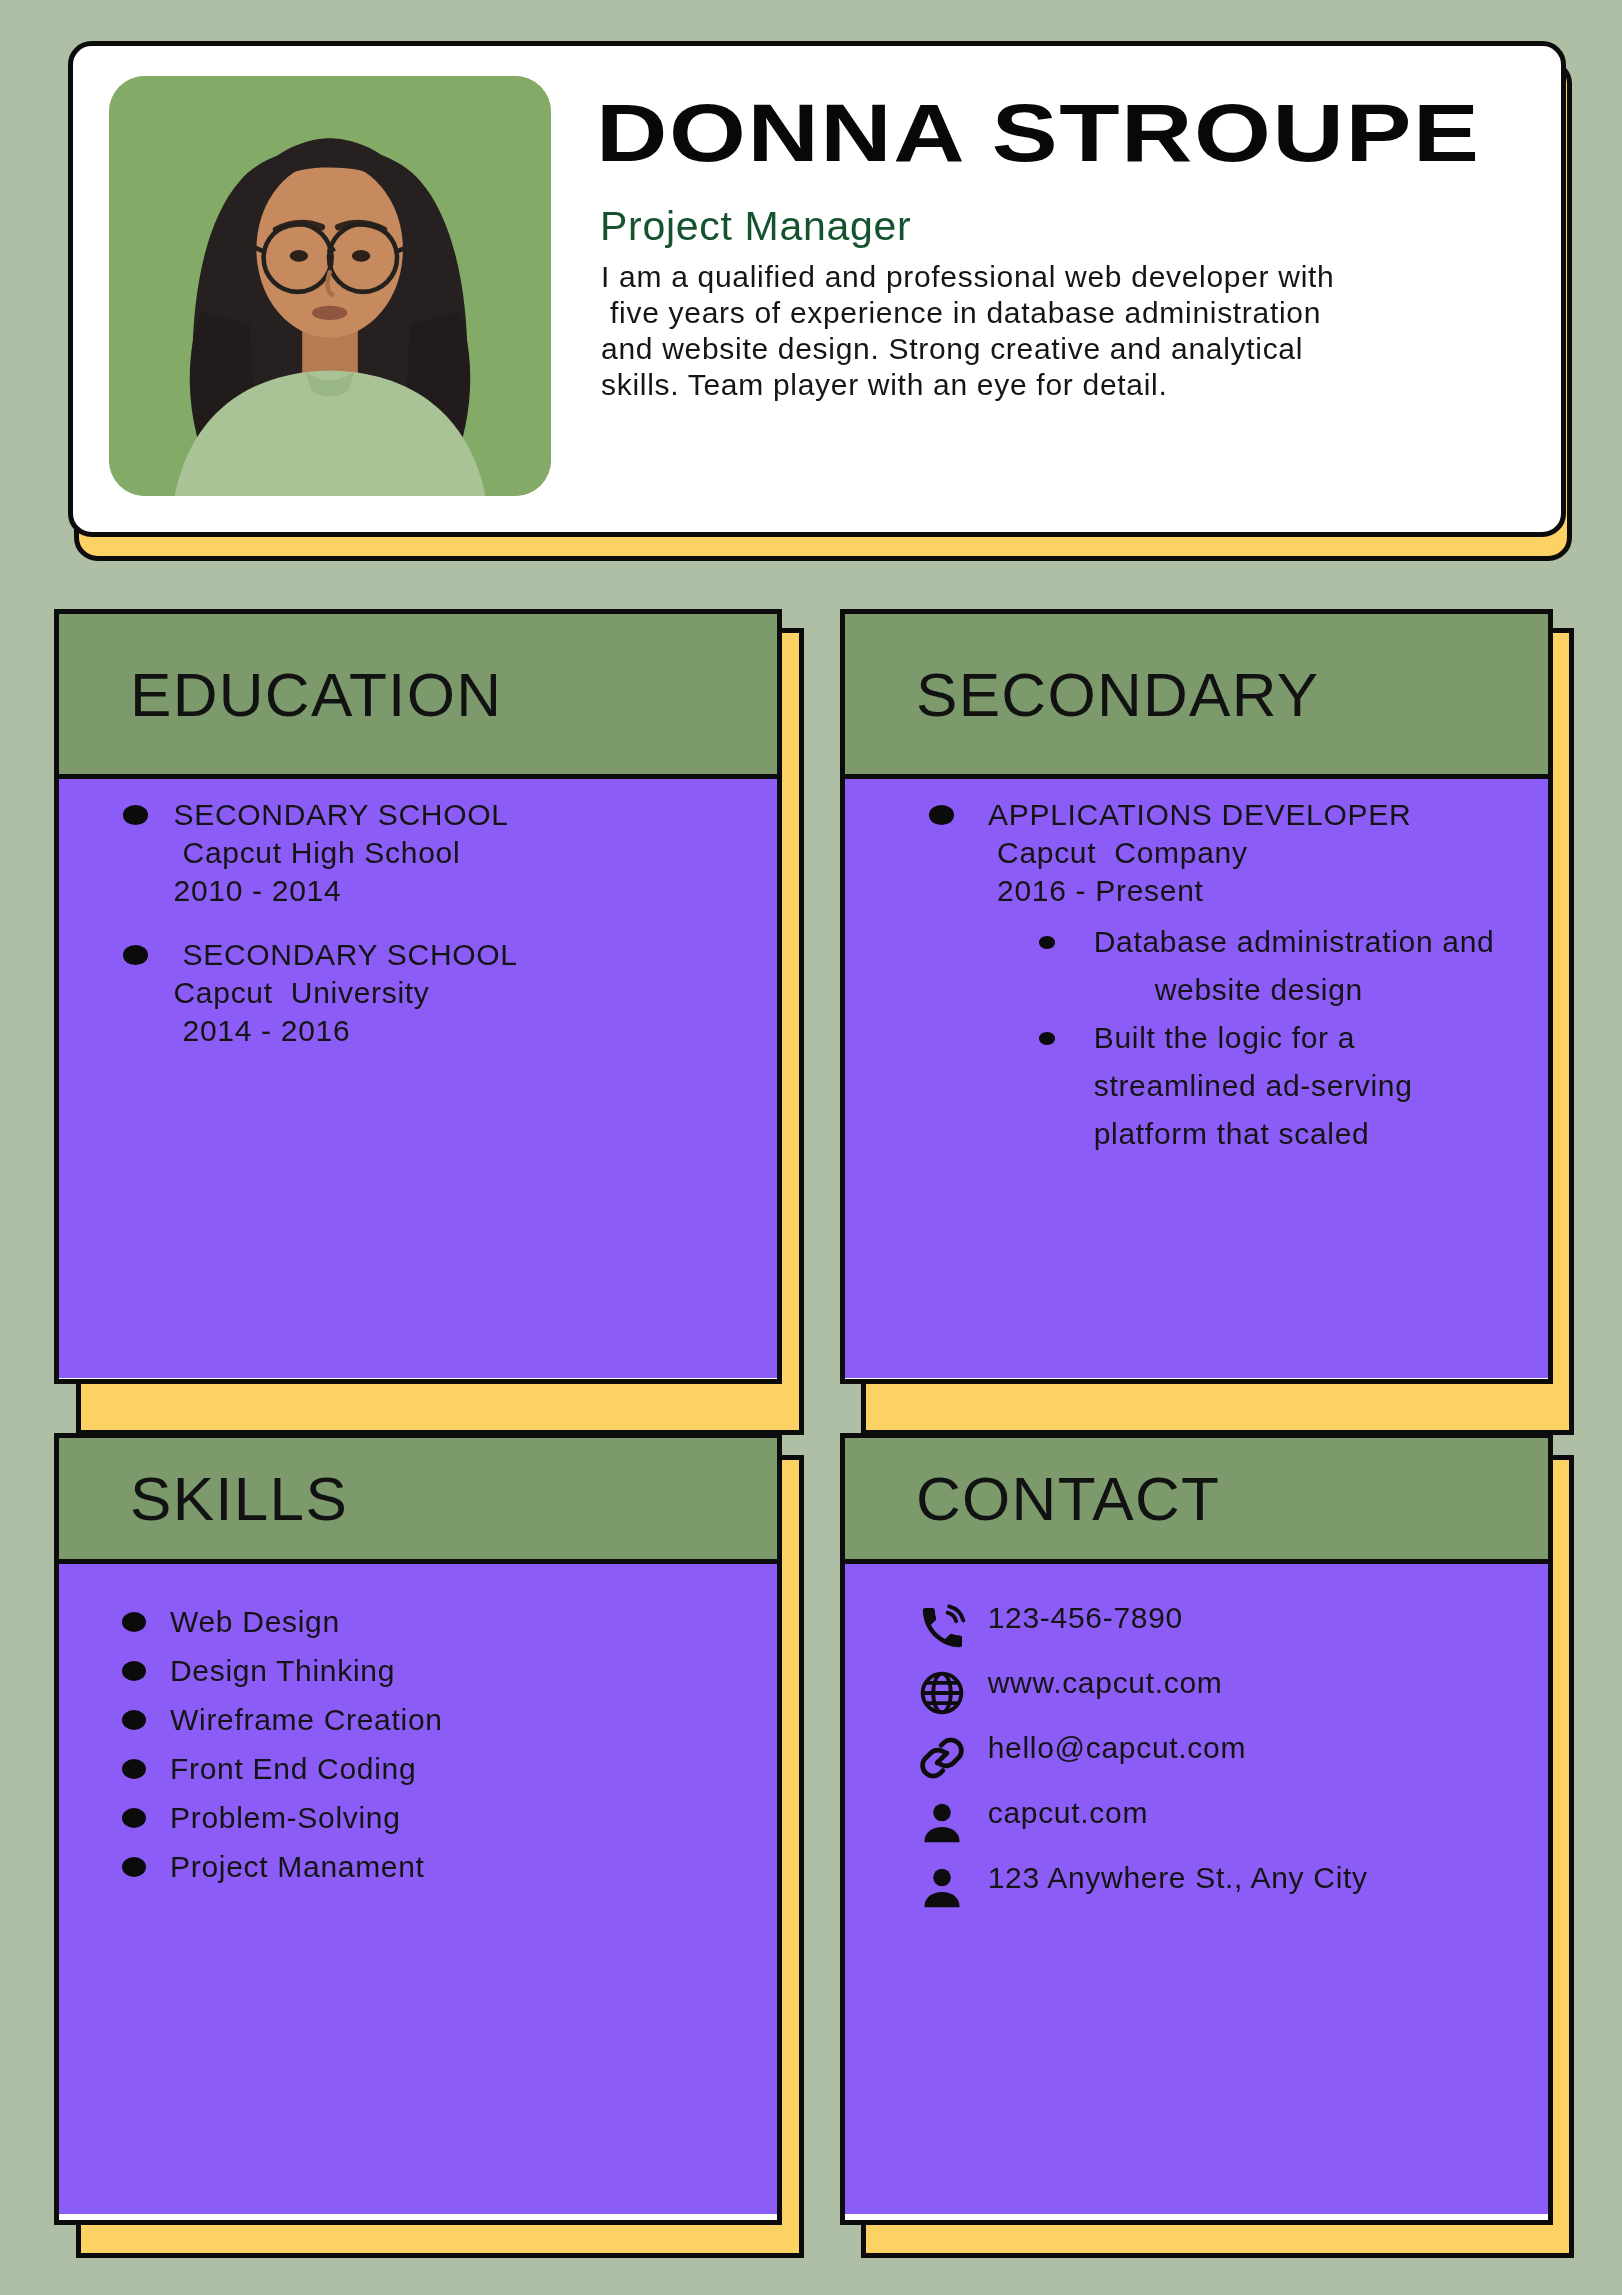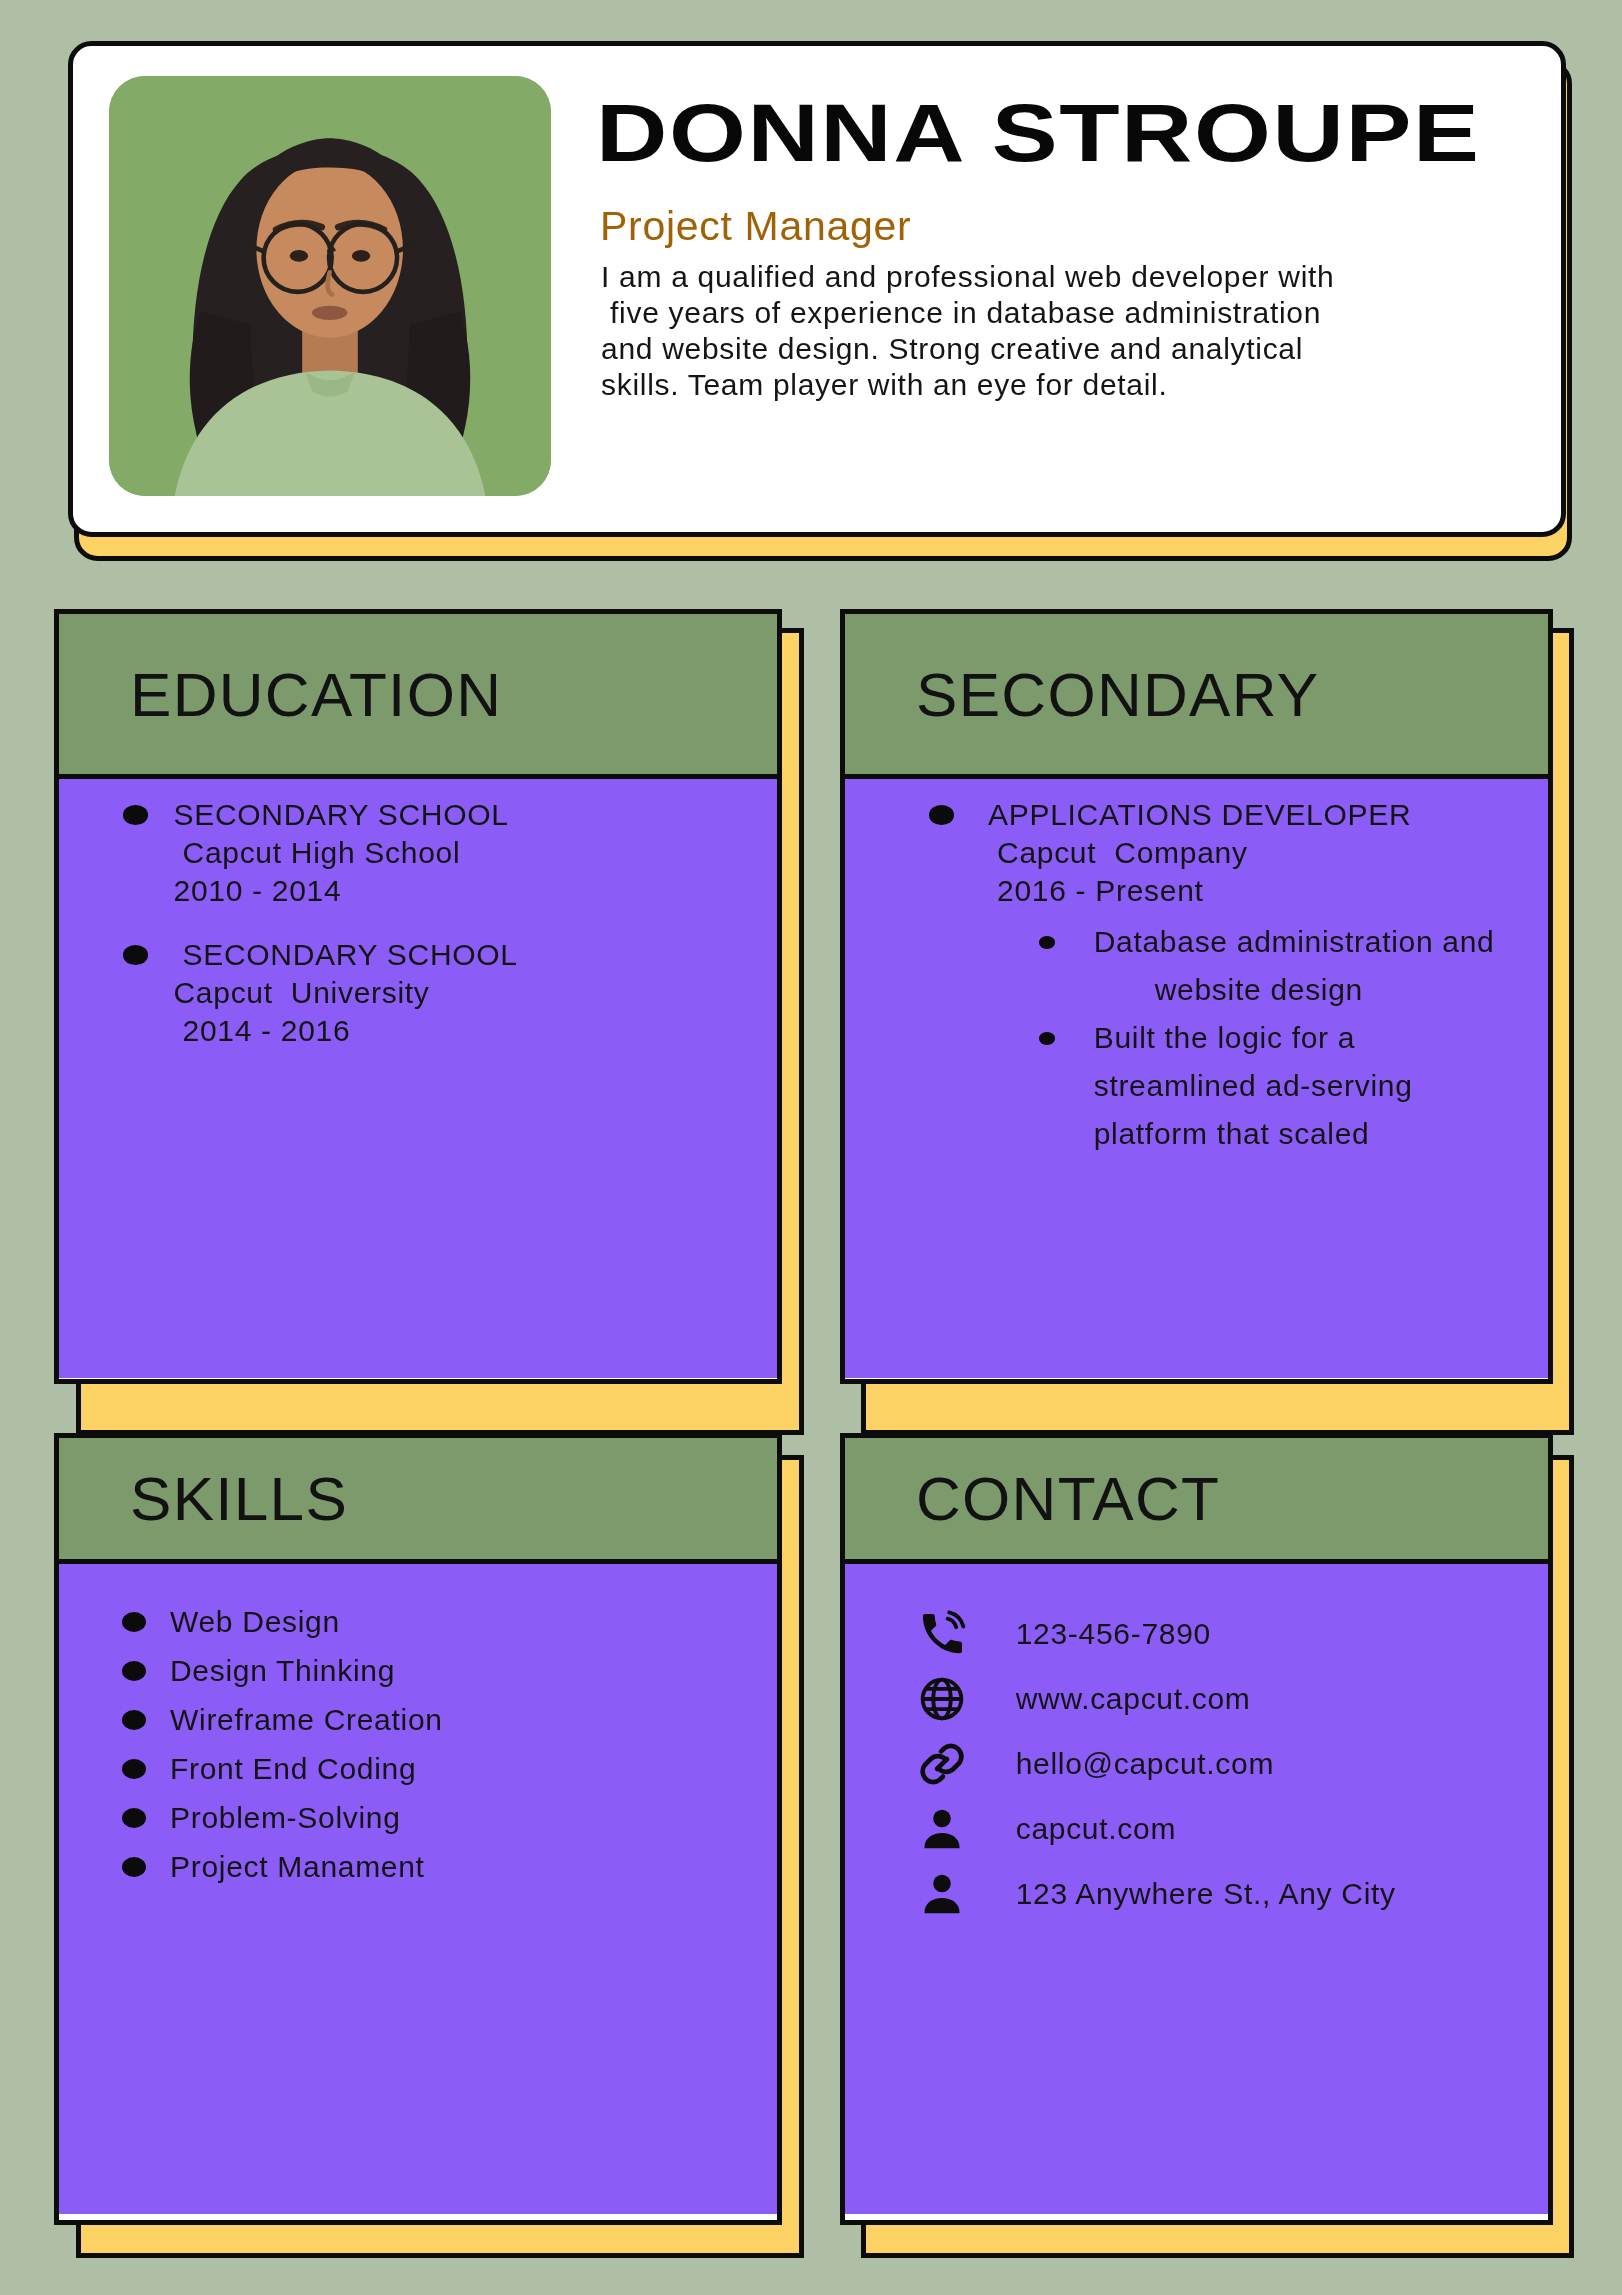--- a/index.html
+++ b/index.html
@@ -28,21 +28,21 @@
     position:absolute;left:36px;top:30px;width:442px;height:420px;
     border-radius:36px;overflow:hidden;background:#83aa66;
   }
   .name{
     position:absolute;left:523px;top:47px;margin:0;
     font-size:81px;line-height:1;font-weight:900;letter-spacing:1.3px;color:#080808;
     transform:scaleX(1.22);transform-origin:left top;white-space:nowrap;
   }
   .job-title{
     position:absolute;left:527px;top:157px;margin:0;
-    font-size:41px;font-weight:500;letter-spacing:0.7px;color:#a16207;white-space:nowrap;
+    font-size:41px;font-weight:500;letter-spacing:0.7px;color:#14532d;white-space:nowrap;
   }
   .about{position:absolute;left:528px;top:213px;}
   .about .desc-line{
     font-size:30px;line-height:36px;letter-spacing:0.7px;color:#151515;
     white-space:pre;font-weight:400;
   }
   
   .dot{flex:0 0 auto;background:#0b0b0b;border-radius:50%;}
   .item-title,.item-line{white-space:pre;}
   
@@ -59,21 +59,21 @@
   .sub-list .dot{width:15.7px;height:12.4px;margin-top:18.3px;margin-right:39px;}
   .sub-list .item-line{font-size:30px;line-height:48px;letter-spacing:0.7px;}
   .sub-indent{padding-left:52px;}
   
   .skills-list{list-style:none;margin:0;padding:33px 0 0 63px;}
   .skills-list li{display:flex;align-items:center;height:49px;}
   .skills-list .dot{width:24px;height:20px;margin-right:24px;}
   .skills-list .skill-label{font-size:30px;letter-spacing:0.7px;color:#141414;}
   
   .contact-list{margin:0;padding:37px 0 0 69px;}
-  .contact-row{display:flex;align-items:center;height:65px;gap:28px;}
+  .contact-row{display:flex;height:65px;}
   .contact-row .cicon{flex:0 0 56px;height:54px;margin-right:17.7px;color:#0d0d0d;}
   .contact-row .cicon svg{width:100%;height:100%;}
   .contact-row .contact-text{font-size:30px;letter-spacing:0.7px;color:#141414;white-space:pre;}
 </style>
 </head>
 <body>
 
 <div class="page">
 
   <div class="yellow-offset rounded" style="left:74px;top:60px;width:1498px;height:501px;"></div>

